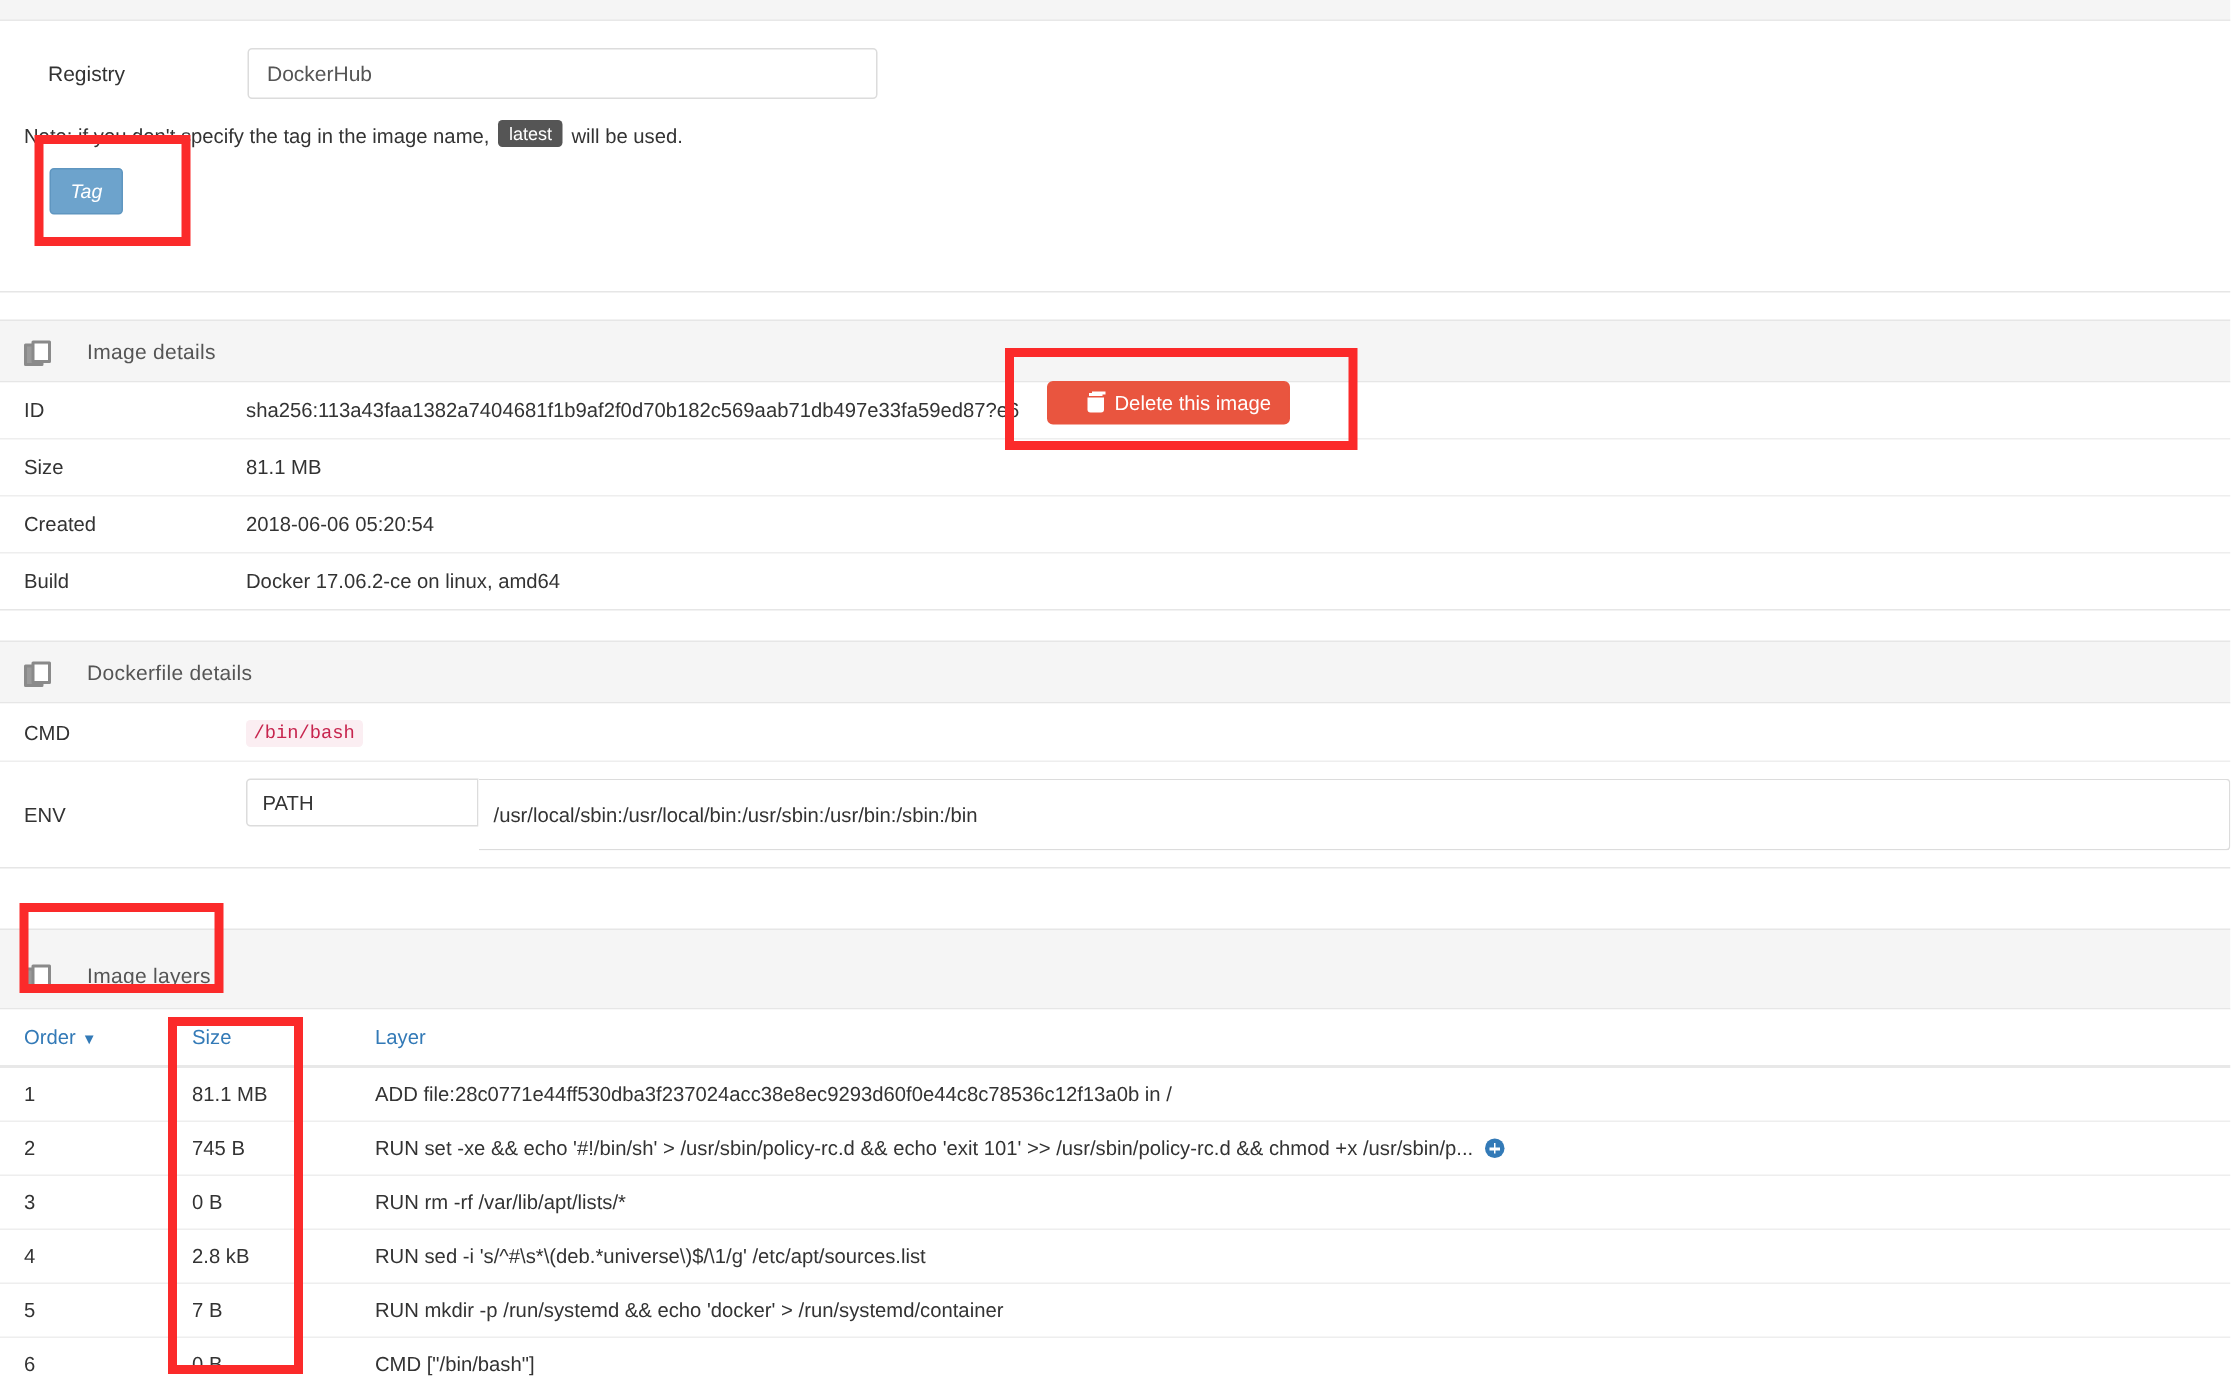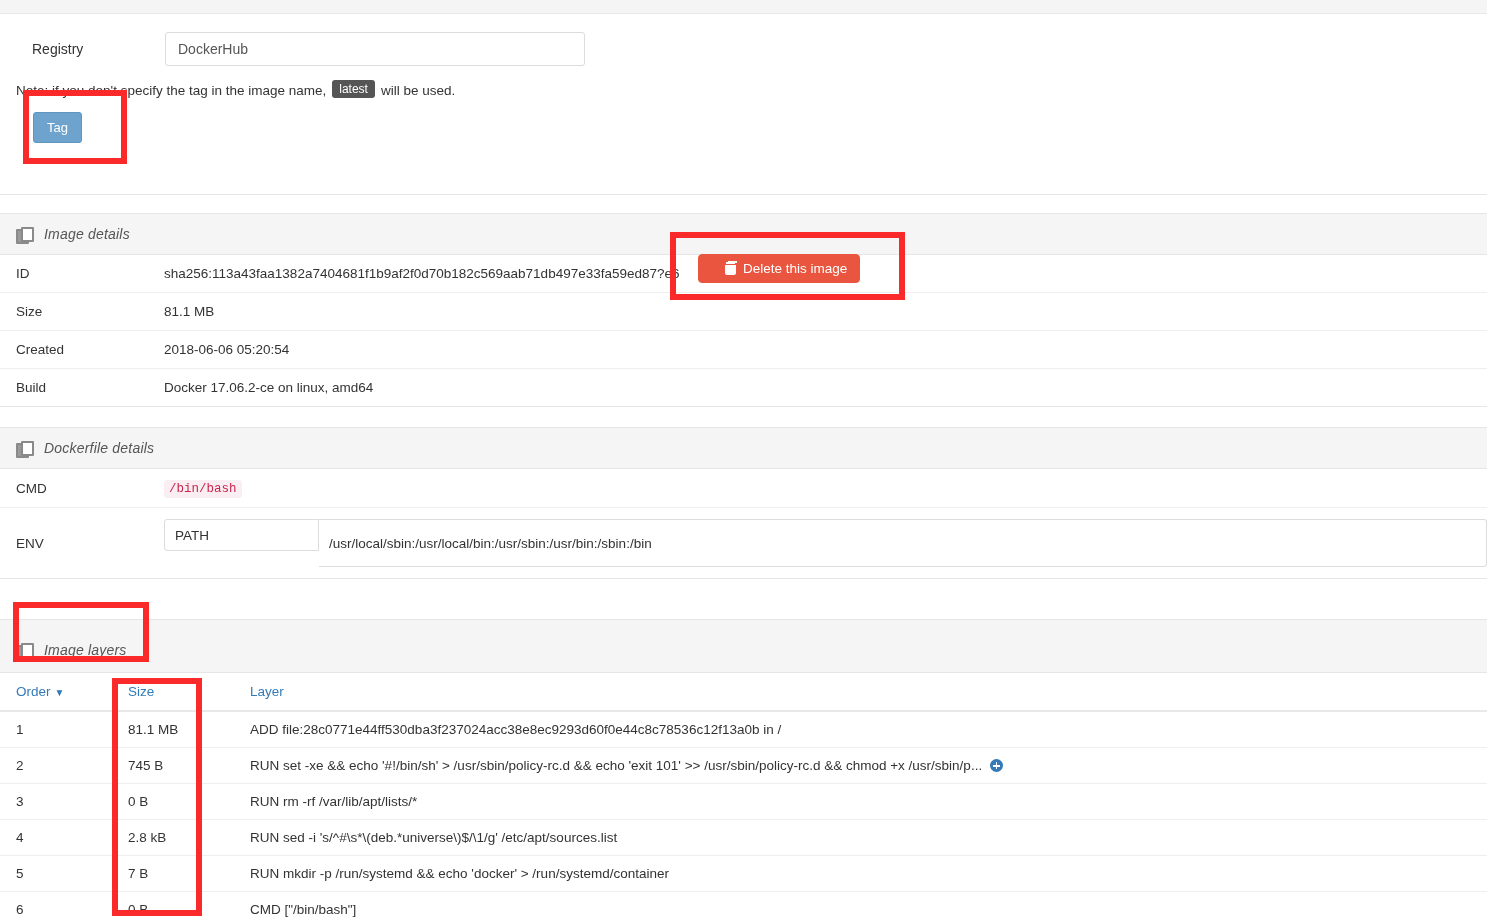--- a/index.html
+++ b/index.html
@@ -13,21 +13,21 @@
     overflow: hidden;
   }
   #root { position: relative; width: 1487px; height: 924px; background:#ffffff; }
 
   
   .panel { background:#ffffff; border:1px solid #e6e6e6; border-left:none; border-right:none; }
   .panel-strip { height: 14px; background:#f5f5f5; border-bottom:1px solid #e8e8e8; }
   .panel-heading {
     background:#f5f5f5; border-bottom:1px solid #e6e6e6;
     padding: 12px 16px; font-size: 14px; color:#4d4d4d;
-    display:flex; align-items:center; gap:13px;font-style:italic;
+    display:flex; align-items:center; gap:27px;
   }
   .panel-heading .ptitle { font-size:14px; color:#555; letter-spacing:.2px; }
 
   
   .clone-icon { display:inline-block; width:15px; height:14px; position:relative; flex:none; }
   .clone-icon::before, .clone-icon::after {
     content:""; position:absolute; border:2px solid #8a8a8a; border-radius:1px;
   }
   .clone-icon::before { left:0; top:2px; width:9px; height:11px; background:#9a9a9a; }
   .clone-icon::after  { left:5px; top:0; width:9px; height:11px; background:#ffffff; }
@@ -54,20 +54,21 @@
     padding: 2px 7px; font-size:12px; font-family:Liberation Sans, sans-serif;
   }
   .btn {
     border:none; border-radius:3px; cursor:pointer;
     font-family:"Liberation Sans", sans-serif;
   }
   .btn-tag {
     background:#6da3cc; color:#ffffff; font-size:13px;
     padding: 7px 13px; margin: 14px 0 0 33px; display:inline-block;
     border:1px solid #5f96c0;
+    font-style:italic;
   }
   .btn-delete {
     background:#e9553f; color:#ffffff; font-size:13.5px;
     padding: 6px 12px 6px 26px; display:inline-flex; align-items:center; gap:7px;
     border:1px solid #e9553f; border-radius:4px;
   }
   .trash-icon { display:inline-block; width:11px; height:13px; position:relative; flex:none; }
   .trash-icon::before {
     content:""; position:absolute; left:0; top:3px; width:11px; height:10px;
     background:#fff; border-radius:0 0 2px 2px;

